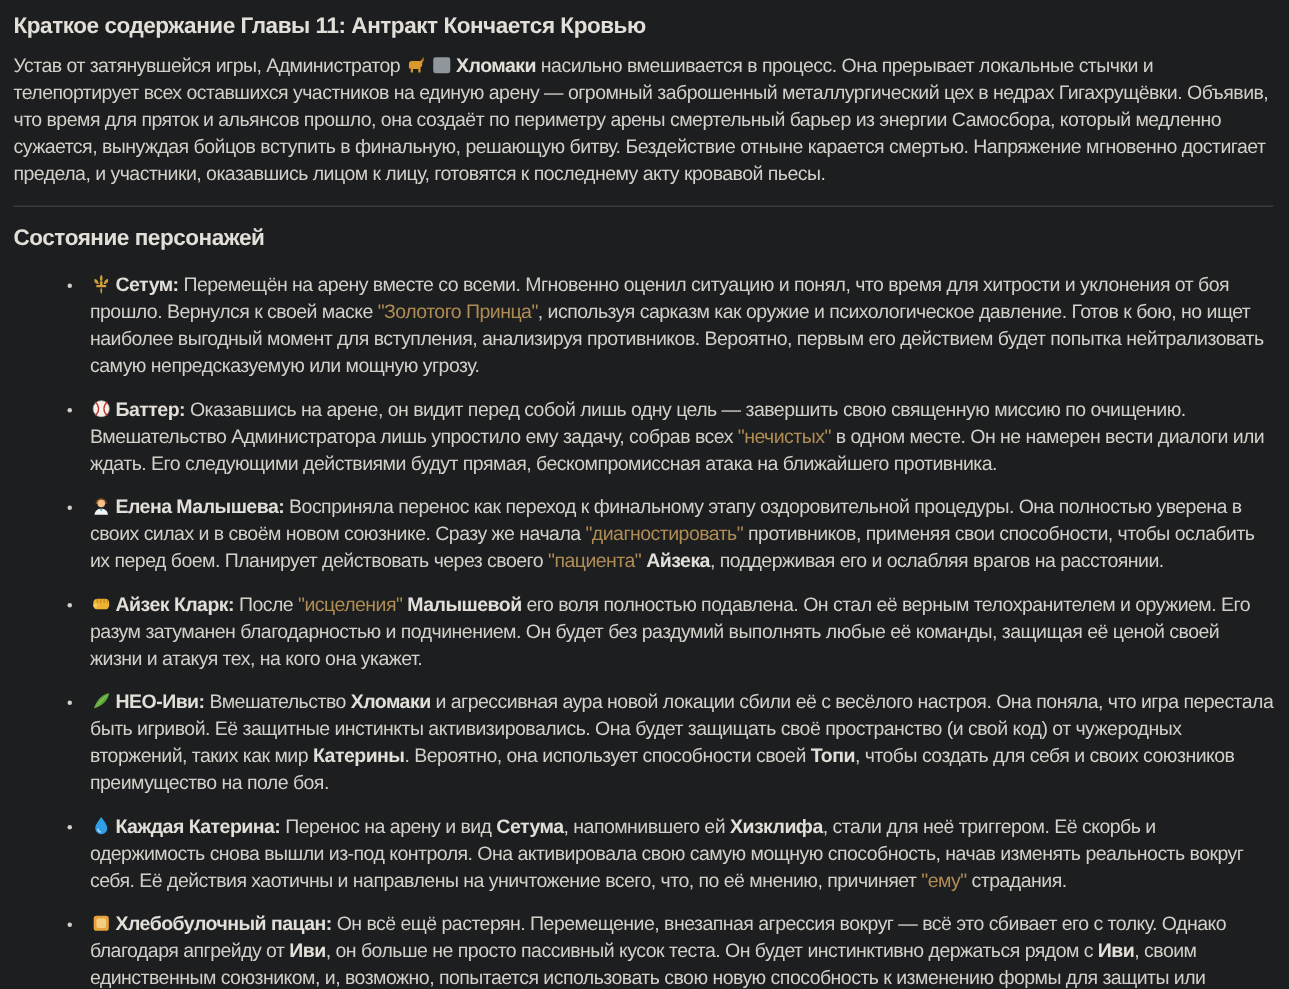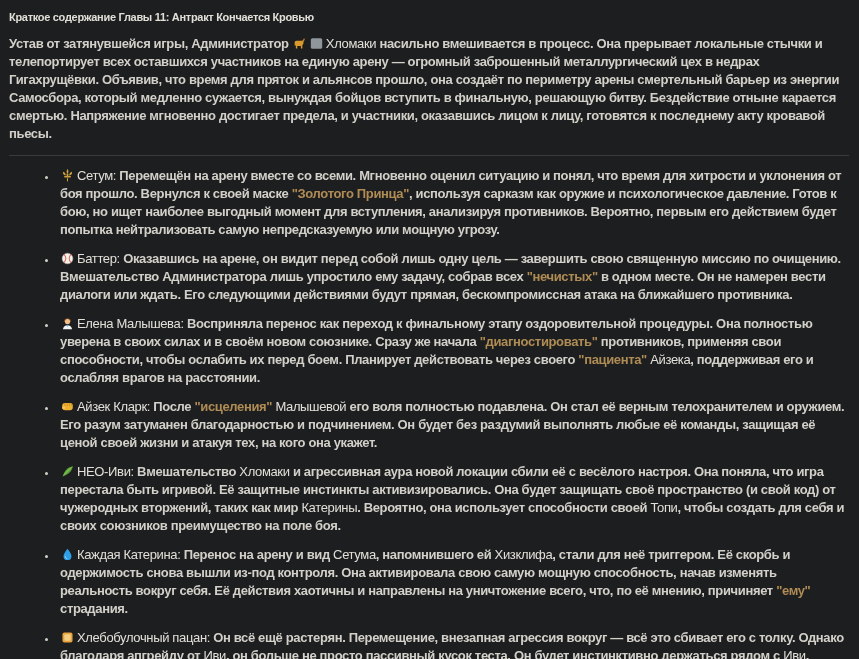--- a/index.html
+++ b/index.html
@@ -13,34 +13,34 @@
   html,body{margin:0;padding:0;}
   body{
     width:859px;height:659px;overflow:hidden;
     background:var(--bg);
     color:var(--text);
     font-family:"Liberation Sans","DejaVu Sans",sans-serif;
     font-size:13px;line-height:18px;letter-spacing:-0.35px;
   }
   .page{padding:8px 10px 4px 9px;}
   h1.title{
-    font-size:11px;line-height:19px;margin:0 0 8px 0;
+    font-size:15px;line-height:19px;margin:0 0 8px 0;
     font-weight:700;color:var(--bold);letter-spacing:-0.3px;
   }
   p.intro{margin:0 0 12px 0;}
   hr.divider{border:none;border-top:1px solid var(--divider);margin:10px 0 11px 0;}
   h2.section{
     font-size:15px;line-height:19px;margin:0 0 13px 0;
     font-weight:700;color:var(--bold);letter-spacing:-0.3px;
   }
   ul.characters{margin:0;padding-left:45px;}
   ul.characters li{margin:0 0 11px 4px;padding-left:2px;}
   ul.characters li::marker{color:var(--text);font-size:11px;}
-  .run{white-space:pre-wrap;font-weight:bold;}
-  .run.bold{font-weight:400;color:var(--bold);}
+  .run{white-space:pre-wrap;}
+  .run.bold{font-weight:700;color:var(--bold);}
   .run.accent{color:var(--accent);}
   .emoji{
     display:inline-block;width:13px;height:13px;
     margin:0 3px 0 1px;vertical-align:-2px;line-height:0;
   }
   .emoji svg{width:13px;height:13px;display:block;}
 </style>
 </head>
 <body>
 
@@ -49,20 +49,21 @@
 
   <p class="intro"><span class="run plain">Устав от затянувшейся игры, Администратор </span><span class="emoji"><svg viewBox="0 0 16 16">
           <path fill="#d9992c" d="M13.2 2.2 11.6 4.6H4.2C3 4.6 2 5.6 2 7v3.6h1.5V14h1.8v-3h4.4v3h1.8V9.9c.9-.5 1.4-1.4 1.4-2.5V5.7L14.6 3.2z"></path>
           <path fill="#8a5a12" d="m13.6 1 1 1.4-1.2 1.9-1-.7z"></path>
         </svg></span><span class="emoji"><svg viewBox="0 0 16 16">
           <rect x="1" y="1.5" width="14" height="13" rx="2" fill="#8f979c"></rect>
         </svg></span><span class="run bold">Хломаки</span><span class="run plain"> насильно вмешивается в процесс. Она прерывает локальные стычки и телепортирует всех оставшихся участников на единую арену — огромный заброшенный металлургический цех в недрах Гигахрущёвки. Объявив, что время для пряток и альянсов прошло, она создаёт по периметру арены смертельный барьер из энергии Самосбора, который медленно сужается, вынуждая бойцов вступить в финальную, решающую битву. Бездействие отныне карается смертью. Напряжение мгновенно достигает предела, и участники, оказавшись лицом к лицу, готовятся к последнему акту кровавой пьесы.</span></p>
 
   <hr class="divider">
 
+  <h2 class="section">Состояние персонажей</h2>
 
   <ul class="characters">
     <li><span class="emoji"><svg viewBox="0 0 16 16" fill="#cfa13b">
             <path d="M8 0C6.7 1.8 6.3 3.7 8 6.1 9.7 3.7 9.3 1.8 8 0z"></path>
             <path d="M2.6 3.4c-.8 2.2.2 4 3.4 4.5C5.6 5.3 4.6 3.9 2.6 3.4z"></path>
             <path d="M13.4 3.4c-2 .5-3 1.9-3.4 4.5 3.2-.5 4.2-2.3 3.4-4.5z"></path>
             <rect x="6.9" y="5.6" width="2.2" height="3"></rect>
             <rect x="3.8" y="8.7" width="8.4" height="1.7" rx=".85"></rect>
             <path d="M8 10.6c-1 1.7-1 3.6 0 5.4 1-1.8 1-3.7 0-5.4z"></path>
           </svg></span><span class="run bold">Сетум:</span><span class="run plain"> Перемещён на арену вместе со всеми. Мгновенно оценил ситуацию и понял, что время для хитрости и уклонения от боя прошло. Вернулся к своей маске </span><span class="run accent">"Золотого Принца"</span><span class="run plain">, используя сарказм как оружие и психологическое давление. Готов к бою, но ищет наиболее выгодный момент для вступления, анализируя противников. Вероятно, первым его действием будет попытка нейтрализовать самую непредсказуемую или мощную угрозу.</span></li>

